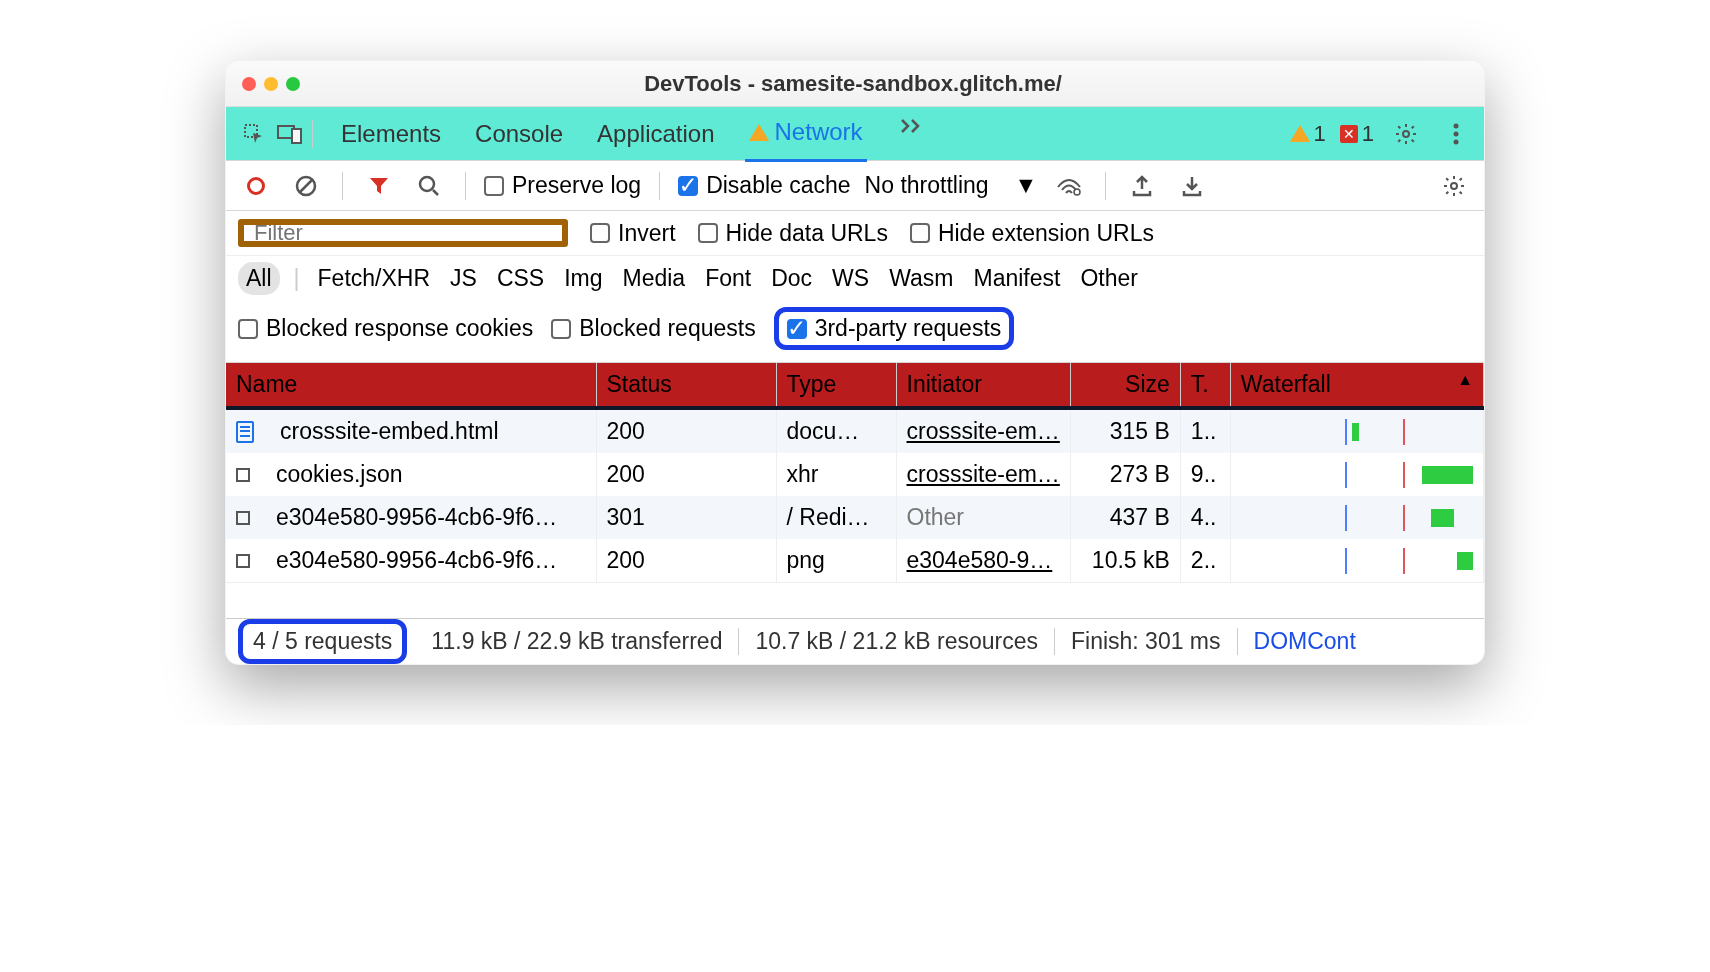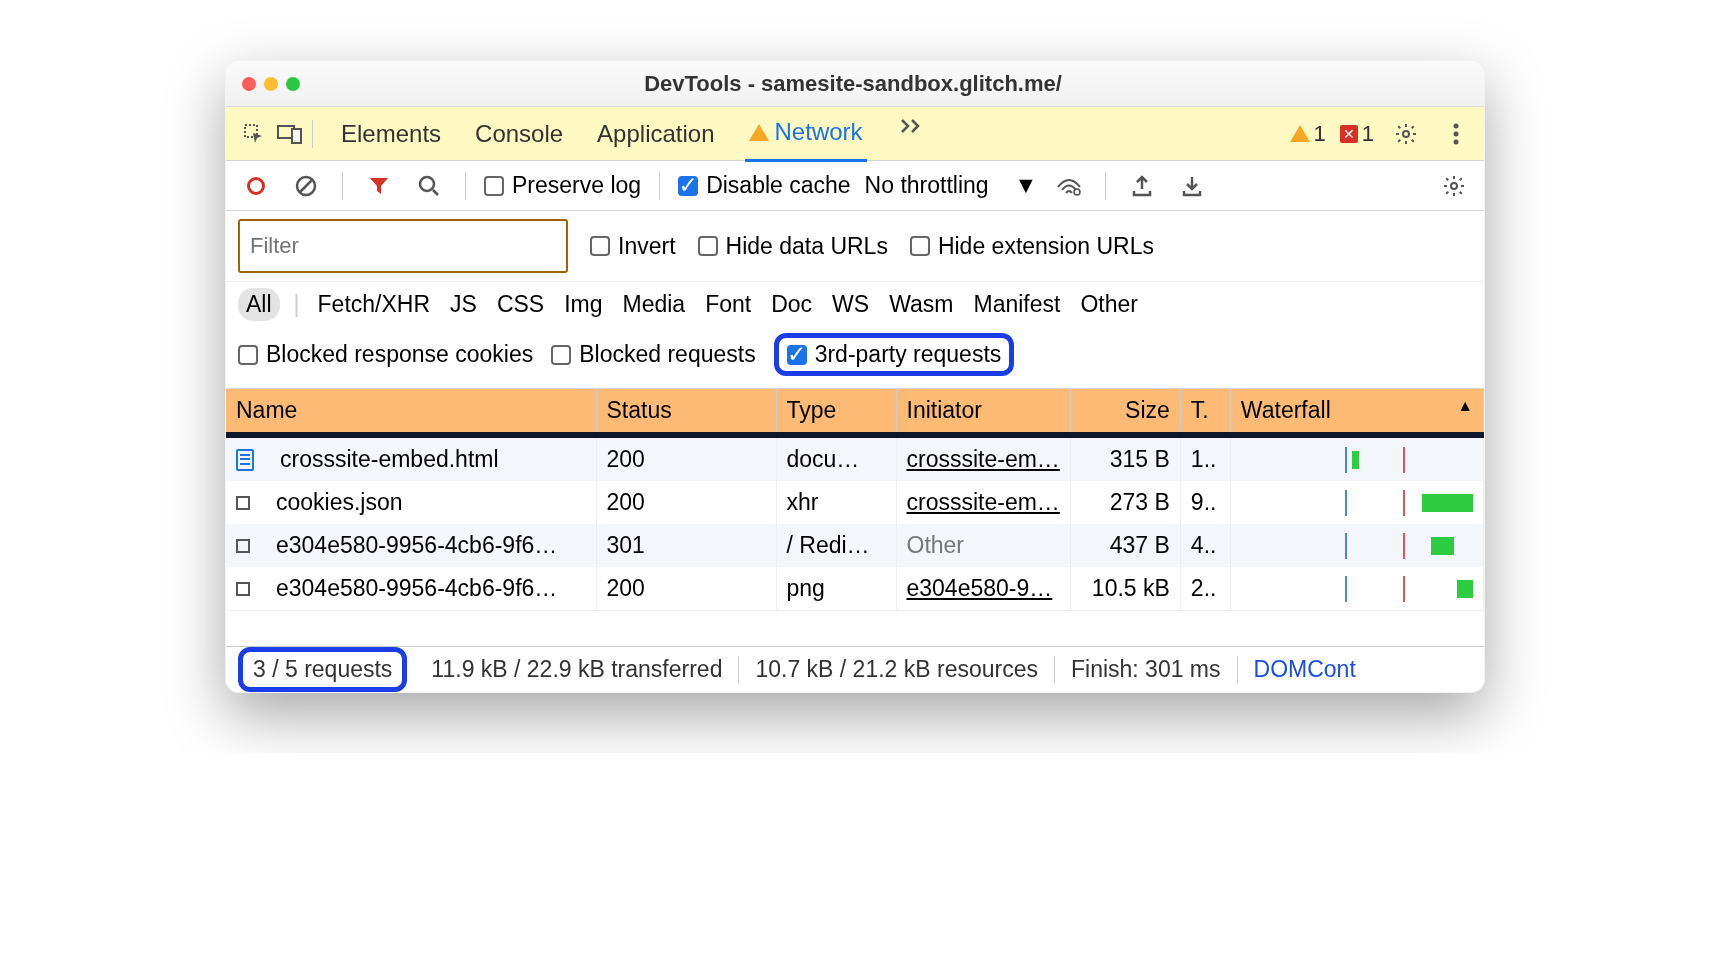--- a/index.html
+++ b/index.html
@@ -3,44 +3,44 @@
 <meta charset="utf-8">
 <style>
 * { box-sizing: border-box; margin: 0; padding: 0; font-family: -apple-system, BlinkMacSystemFont, "Segoe UI", Helvetica, Arial, sans-serif; }
 body { background: #fff; display: flex; justify-content: center; align-items: flex-start; padding: 60px; }
 .window { width: 1260px; border-radius: 14px; background: #fff; box-shadow: 0 22px 60px rgba(0,0,0,0.35); overflow: hidden; border: 1px solid rgba(0,0,0,0.05); }
 .titlebar { display: flex; align-items: center; height: 46px; background: linear-gradient(#fafafa,#f1f1f1); border-bottom: 1px solid #ddd; position: relative; }
 .traffic { display: flex; gap: 8px; padding-left: 16px; }
 .tl { width: 14px; height: 14px; border-radius: 50%; }
 .tl.red { background: #ff5f57; } .tl.yellow { background: #febc2e; } .tl.green { background: #28c840; }
 .wintitle { position: absolute; left: 0; right: 4px; text-align: center; font-size: 22px; color: #333; font-weight: 600; }
-.tabbar { display: flex; align-items: center; height: 54px; border-bottom: 1px solid #d6d6d6; padding: 0 10px; background: #fef9c3; }
+.tabbar { display: flex; align-items: center; height: 54px; border-bottom: 1px solid #d6d6d6; padding: 0 10px; background: #5eead4; }
 .iconbtn { display: inline-flex; align-items: center; justify-content: center; width: 36px; height: 36px; color: #555; cursor: pointer; }
 .tabs { display: flex; gap: 26px; margin-left: 20px; font-size: 24px; color: #333; }
 .tab { padding: 10px 4px; cursor: pointer; display: flex; align-items: center; gap: 6px; }
 .tab.active { color: #1a73e8; border-bottom: 3px solid #1a73e8; padding-bottom: 13px; margin-bottom: -3px; font-weight: 500; }
 .spacer { flex: 1; }
 .badgegrp { display: flex; align-items: center; gap: 14px; font-size: 22px; color: #333; }
 .warnbadge, .errbadge { display: flex; align-items: center; gap: 4px; }
 .toolbar { display: flex; align-items: center; height: 50px; border-bottom: 1px solid #d6d6d6; padding: 0 12px; gap: 14px; font-size: 23px; }
 .vdiv { width: 1px; height: 28px; background: #ccc; margin: 0 4px; }
 .chk { display: flex; align-items: center; gap: 8px; cursor: pointer; }
 .chkbox { width: 20px; height: 20px; border: 2px solid #666; border-radius: 4px; display: inline-flex; align-items: center; justify-content: center; }
 .chkbox.checked { background: #1a73e8; border-color: #1a73e8; color: #fff; }
 .filterrow { display: flex; align-items: center; gap: 22px; padding: 8px 12px; border-bottom: 1px solid #eee; font-size: 23px; }
-.filterbox { width: 330px; height: 54px; border: 2px solid #a16207; border-radius: 3px; padding: 0 10px; font-size: 22px; }
+.filterbox { width: 330px; height: 28px; border: 6px solid #a16207; border-radius: 3px; padding: 0 10px; font-size: 22px; }
 .chiprow { display: flex; align-items: center; gap: 12px; padding: 6px 12px; font-size: 23px; flex-wrap: wrap; }
 .chip { padding: 3px 4px; cursor: pointer; }
 .chip.active { background: #e3e3e3; border-radius: 15px; padding: 3px 8px; }
 .chipd { color: #ccc; padding: 0 2px; }
 .optrow { display: flex; align-items: center; gap: 18px; padding: 6px 12px 12px; font-size: 23px; border-bottom: 1px solid #d6d6d6; }
 .highlight { border: 5px solid #1a3de8; border-radius: 12px; padding: 3px 8px; display: inline-flex; align-items: center; gap: 8px; }
 .highlight .chkbox.checked { background: #1a73e8; border-color: #1a73e8; }
 .table { width: 100%; border-collapse: collapse; font-size: 23px; }
-.table th { text-align: left; font-weight: 400; padding: 8px 10px; border-bottom: 6px solid #0f172a; border-right: 1px solid #ccc; background: #fdba74; }
+.table th { text-align: left; font-weight: 400; padding: 8px 10px; border-bottom: 4px solid #0f172a; border-right: 1px solid #ccc; background: #b91c1c; }
 .table td { padding: 8px 10px; border-right: 1px solid #eee; white-space: nowrap; overflow: hidden; text-overflow: ellipsis; }
 .table tr:nth-child(odd) td { background: #f3f7fb; }
 .namecell { display: flex; align-items: center; gap: 26px; }
 .docicon { width: 18px; height: 22px; border: 2px solid #1a73e8; border-radius: 2px; display: inline-flex; flex-direction: column; justify-content: space-around; padding: 2px; }
 .docicon .line { height: 2px; background: #1a73e8; }
 .sqicon { width: 14px; height: 14px; border: 2px solid #555; }
 .linktxt { text-decoration: underline; cursor: pointer; }
 .wfcell { position: relative; height: 26px; }
 .wfbar { position: absolute; top: 4px; height: 18px; background: #2ecc40; }
 .vline { position: absolute; top: 0; bottom: 0; width: 2px; }
@@ -340,20 +340,20 @@
               <div class="wfbar" style="left:93%;width:7%;"></div>
             </div>
           </td>
         </tr>
       </tbody>
   </table>
   <div style="height:36px;border-top:1px solid #eee;"></div>
 
   <div class="statusbar">
     <div class="stseg hl">
-        <span>3 / 5 requests</span>
+        <span>4 / 5 requests</span>
       </div>
     <div class="stseg">11.9 kB / 22.9 kB transferred</div>
     <div class="stseg">10.7 kB / 21.2 kB resources</div>
     <div class="stseg">Finish: 301 ms</div>
     <div class="stseg domlink" style="border-right:none;">DOMCont</div>
   </div>
 </div>
 
 </body></html>

